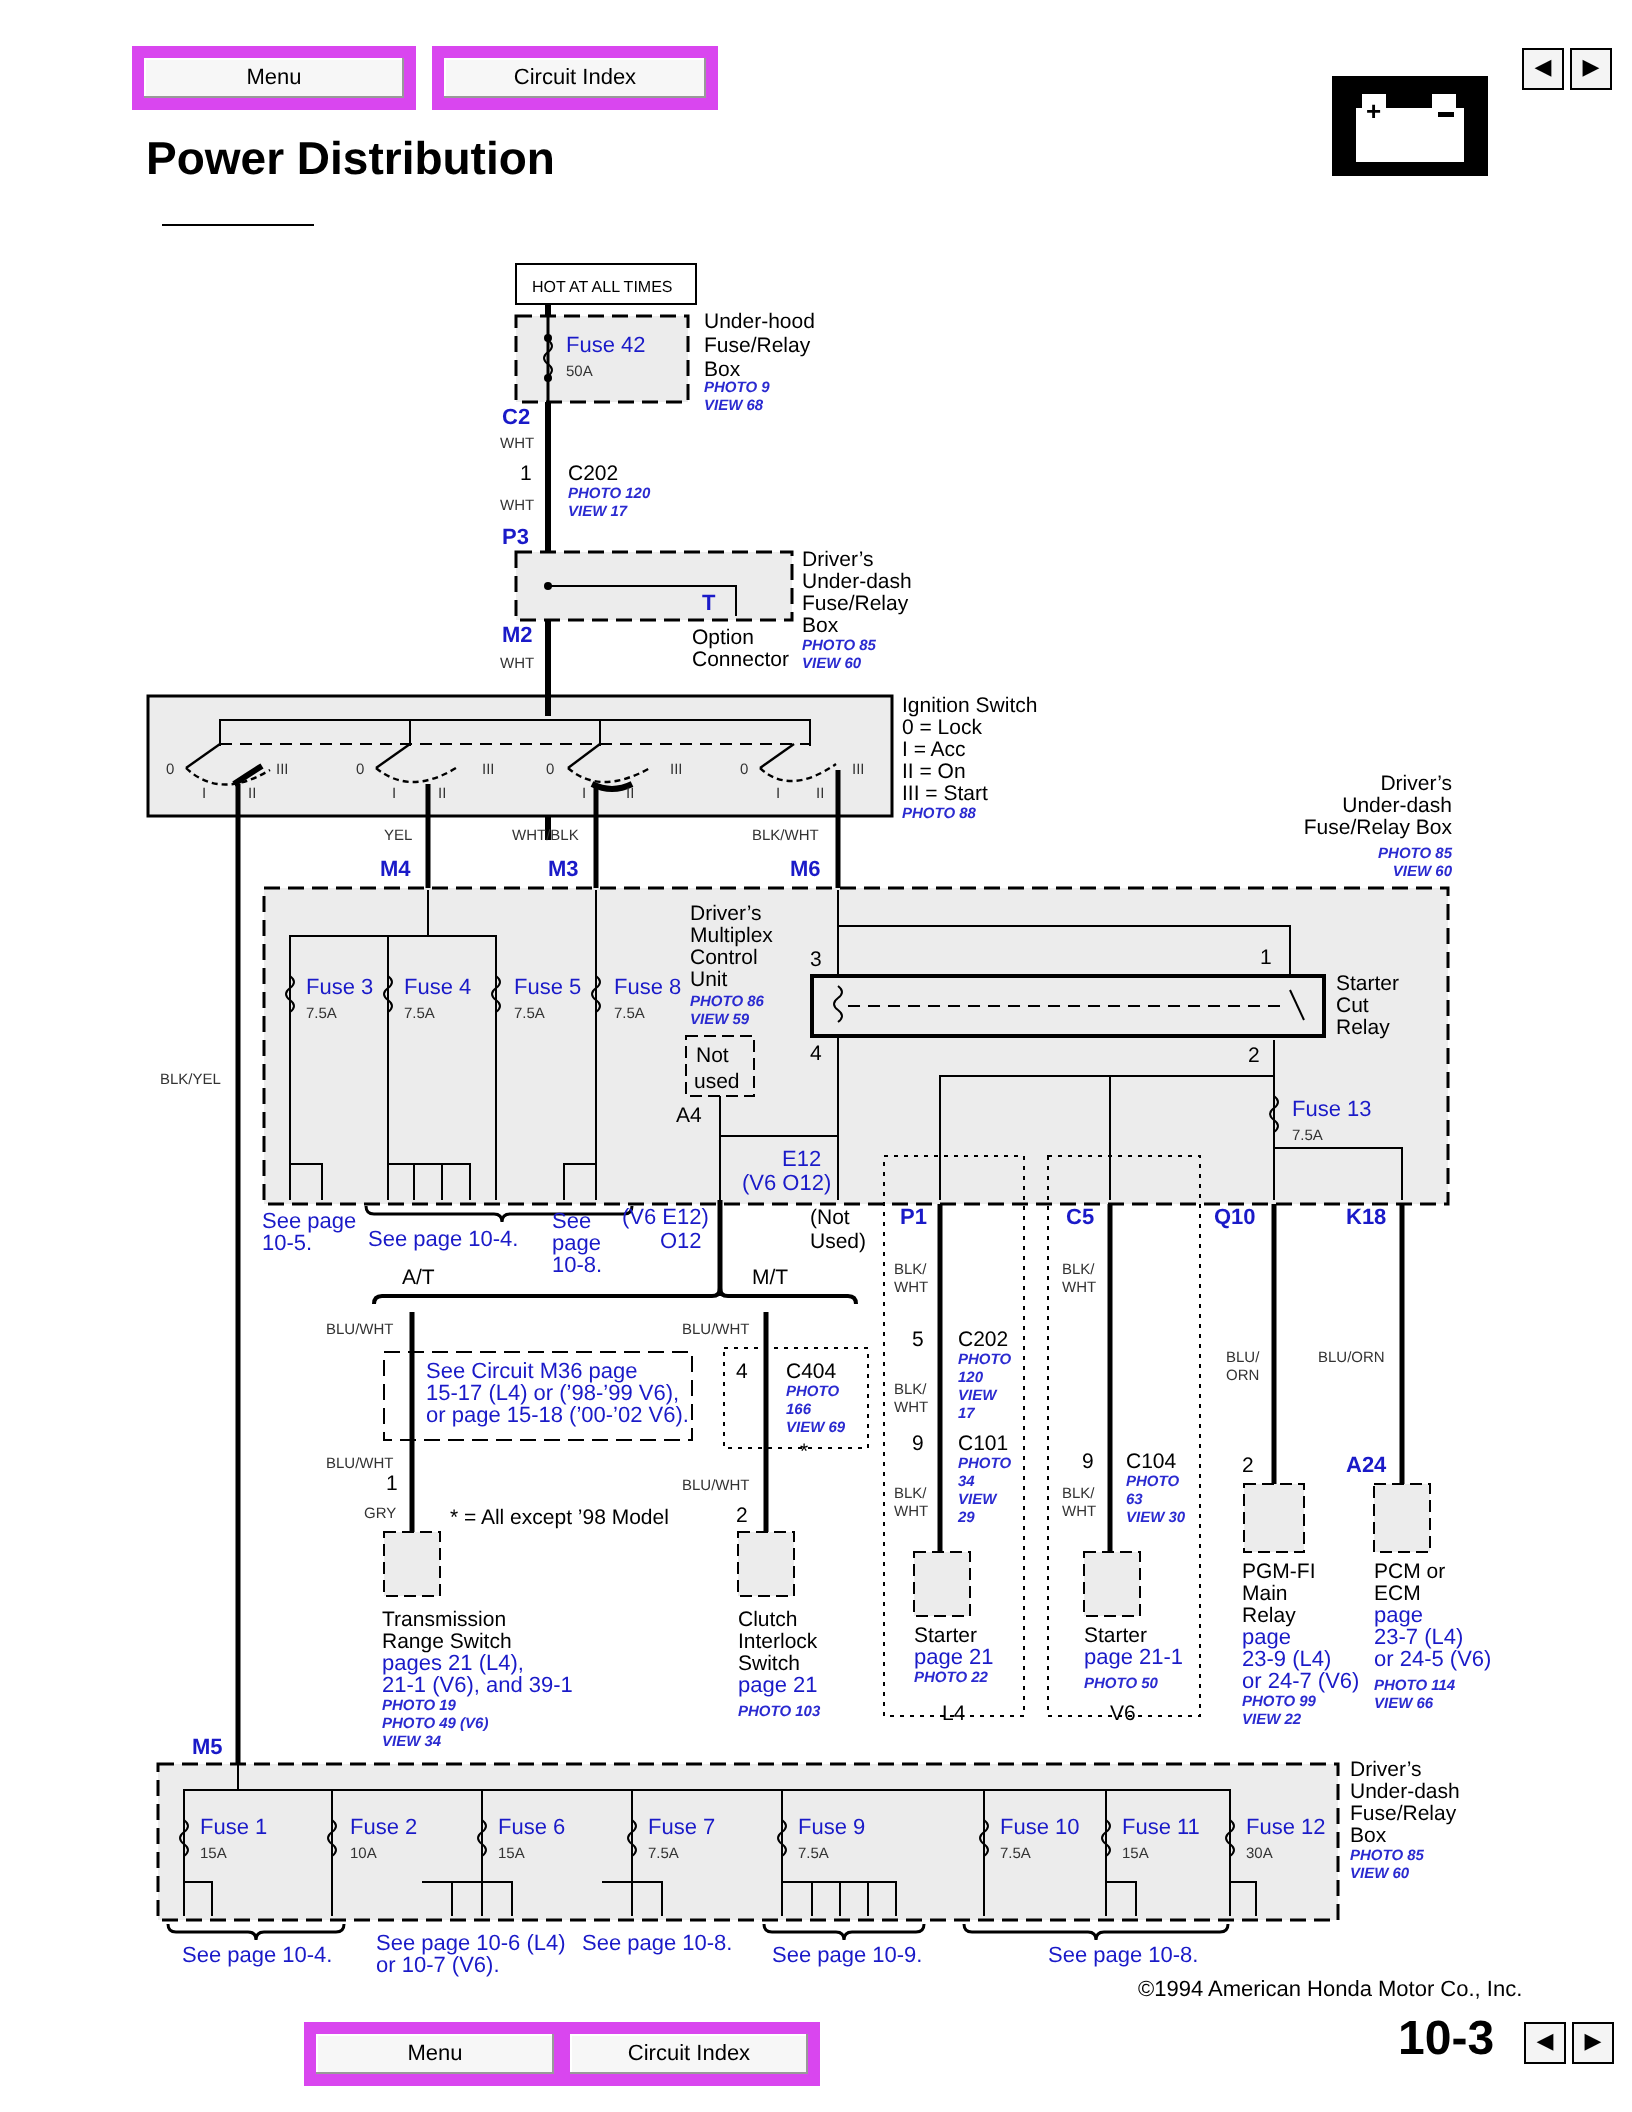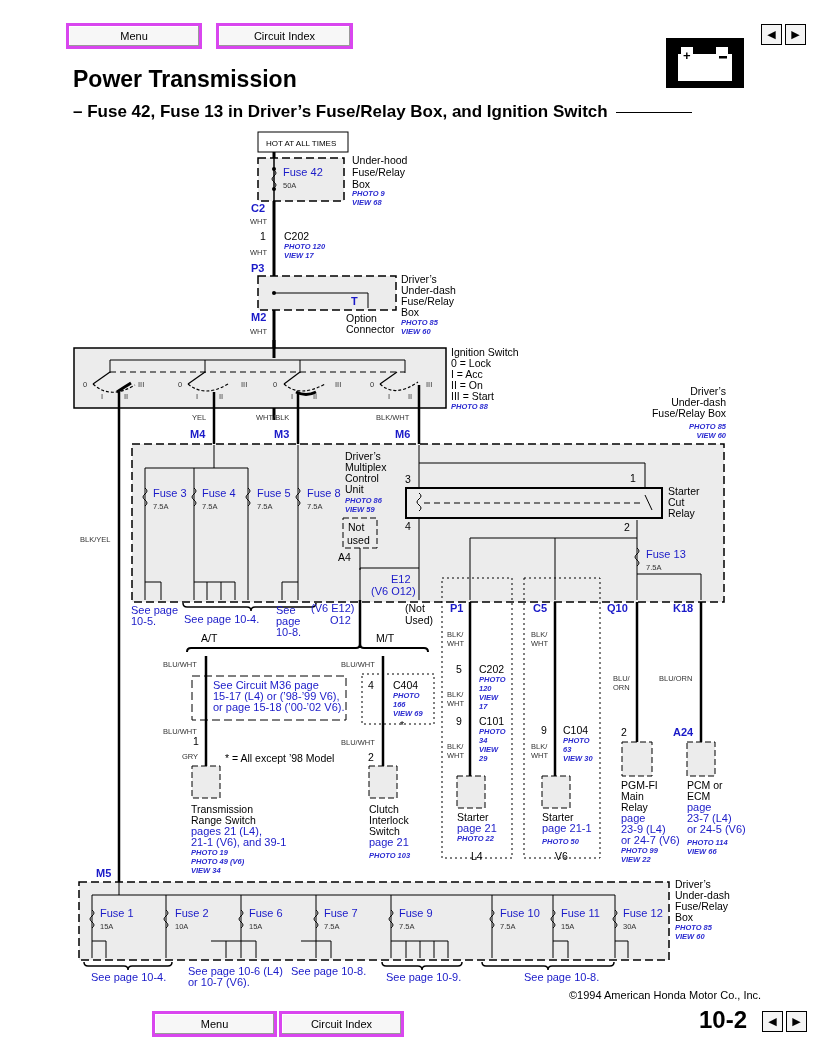--- a/index.html
+++ b/index.html
@@ -1,17 +1,17 @@
 <!DOCTYPE html>
 <html><head>
 <meta charset="utf-8">
 <style>
   html,body{margin:0;padding:0;background:#fff;}
   body{width:816px;height:1056px;position:relative;overflow:hidden;font-family:"Liberation Sans",sans-serif;color:#000;}
-  .btn{position:absolute;height:20px;border:3px solid #d946ef;background:#f7f7f7;box-shadow:inset -1px -1px 0 #999, inset 1px 1px 0 #fff;font-size:11px;text-align:center;line-height:20px;cursor:pointer;}
+  .btn{position:absolute;height:20px;border:6px solid #d946ef;background:#f7f7f7;box-shadow:inset -1px -1px 0 #999, inset 1px 1px 0 #fff;font-size:11px;text-align:center;line-height:20px;cursor:pointer;}
   .arrow{position:absolute;width:19px;height:19px;border:1px solid #000;background:#f4f4f4;font-size:11px;line-height:19px;text-align:center;cursor:pointer;}
   .title{position:absolute;left:73px;top:66px;font-size:23px;font-weight:bold;}
   .subtitle{position:absolute;left:73px;top:102px;font-size:17px;font-weight:bold;white-space:nowrap;}
   .pageno{position:absolute;left:699px;top:1006px;font-size:24px;font-weight:bold;}
   .copy{position:absolute;left:569px;top:989px;font-size:11px;}
   svg text{font-family:"Liberation Sans",sans-serif;}
   .tb{font-size:11px;fill:#1a1ac8;}
   .tbb{font-size:11px;fill:#1a1ac8;font-weight:bold;}
   .ts{font-size:7.5px;fill:#333;}
   .tp{font-size:7.5px;fill:#2a2ad0;font-style:italic;font-weight:bold;}
@@ -27,22 +27,22 @@
 
 <svg style="position:absolute;left:666px;top:38px;" width="78" height="50">
   <rect x="0" y="0" width="78" height="50" fill="#000"></rect>
   <rect x="12" y="16" width="54" height="27" fill="#fff"></rect>
   <rect x="15" y="9" width="12" height="8" fill="#fff"></rect>
   <rect x="50" y="9" width="12" height="8" fill="#fff"></rect>
   <text x="17" y="22" font-size="13" font-weight="bold" fill="#000">+</text>
   <rect x="53" y="18" width="8" height="2.5" fill="#000"></rect>
 </svg>
 
-<div class="title">Power Transmission</div>
-<div class="subtitle"><span>– Fuse 42, Fuse 13 in Driver’s Fuse/Relay Box, and Ignition Switch</span><span style="display:inline-block;width:76px;border-top:1px solid #000;vertical-align:middle;margin-left:8px;"></span></div>
+<div class="title">Power Distribution</div>
+<div class="subtitle"><span style="display:inline-block;width:76px;border-top:1px solid #000;vertical-align:middle;margin-left:8px;"></span></div>
 
 <svg style="position:absolute;left:0;top:0;" width="816" height="1056">
   <defs>
     <pattern id="none" width="1" height="1"></pattern>
   </defs>
 
   <rect x="258" y="132" width="90" height="20" fill="#fff" stroke="#000"></rect>
   <text x="266" y="146" class="ts" style="font-size:8px;fill:#000">HOT AT ALL TIMES</text>
   <line x1="274" y1="152" x2="274" y2="420" stroke="#000" stroke-width="3"></line>
 
@@ -396,15 +396,15 @@
   <text x="188" y="975" class="tb">See page 10-6 (L4)</text>
   <text x="188" y="986" class="tb">or 10-7 (V6).</text>
   <text x="291" y="975" class="tb">See page 10-8.</text>
   <text x="386" y="981" class="tb">See page 10-9.</text>
   <text x="524" y="981" class="tb">See page 10-8.</text>
 </svg>
 
 <div class="copy">©1994 American Honda Motor Co., Inc.</div>
 <div class="btn" style="left:152px;top:1011px;width:119px;">Menu</div>
 <div class="btn" style="left:279px;top:1011px;width:119px;">Circuit Index</div>
-<div class="pageno">10-2</div>
+<div class="pageno">10-3</div>
 <div class="arrow" style="left:762px;top:1011px;"><span>◀</span></div>
 <div class="arrow" style="left:786px;top:1011px;"><span>▶</span></div>
 
 </body></html>

